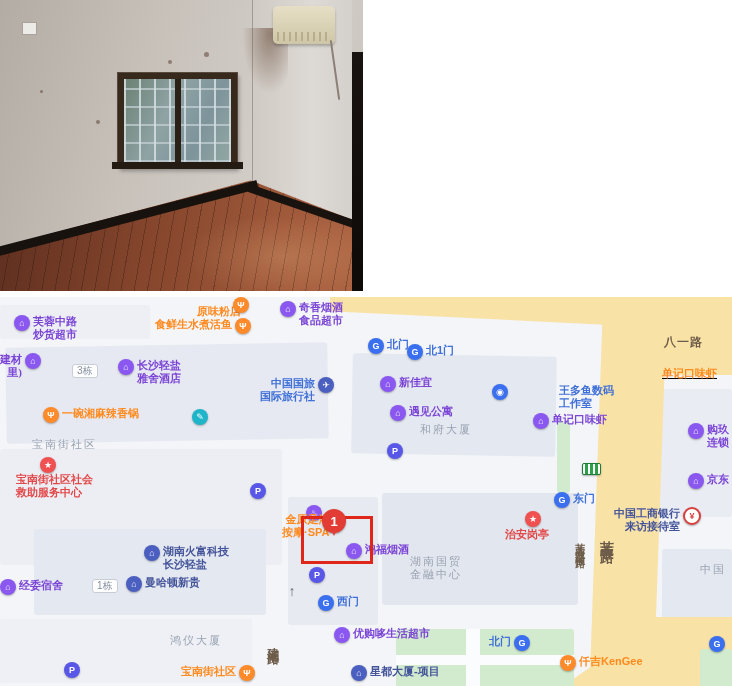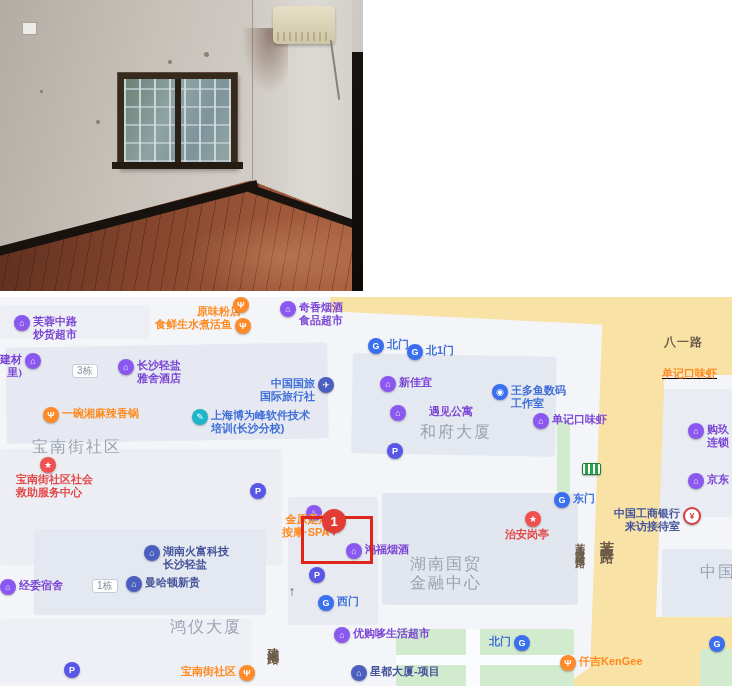--- a/index.html
+++ b/index.html
@@ -89,21 +89,21 @@
   .pin-parking{background:#5857e8;}
   .pin-camera{background:#3a6ff0;}
   .pin-travel{background:#4a5fc0;}
   .pin-training{background:#1fb5c9;}
   .pin-redstar{background:#f05050;}
   .pin-company{background:#4a5fc0;}
   .pin-bank{background:#fff;border:2px solid #d84040;color:#d84040;width:14px;height:14px;}
   .pin-busstop{background:repeating-linear-gradient(90deg,#fff 0 2px,#2ca04a 2px 5px),#2ca04a;width:17px;height:10px;border-radius:2px;border:1px solid #1d7d36;}
   .pin-arrow{background:none;box-shadow:none;color:#6b6b6b;font-size:14px;}
   .lbl.badge{background:#fff;border:1px solid #c8ccd6;color:#858fa0;font-size:10px;font-weight:400;padding:0 4px;border-radius:3px;}
-  .poi.kind-area{font-weight:400;letter-spacing:2px;color:#9aa3b2;font-size:16px;}
+  .poi.kind-area{font-weight:400;letter-spacing:2px;color:#9aa3b2;font-size:11px;}
   .poi.kind-road{color:#6d5c49;font-weight:700;font-size:12px;letter-spacing:1px;z-index:6;}
   .poi.kind-road.big{font-size:14px;letter-spacing:2px;}
   .poi.kind-road.small{font-size:10px;font-weight:600;}
   .poi.vertical .ln{writing-mode:vertical-rl;letter-spacing:3px;}
 
   .map-highlight{position:absolute;left:301px;top:219px;width:66px;height:42px;border:3px solid #e02619;z-index:8;}
   .red-pin{position:absolute;left:322px;top:212px;width:24px;height:24px;background:#e23c34;border-radius:50%;color:#fff;font-size:13px;font-weight:bold;display:flex;align-items:center;justify-content:center;box-shadow:0 1px 2px rgba(0,0,0,.35);z-index:9;}
   .red-pin::after{content:"";position:absolute;left:8px;bottom:-7px;border:4px solid transparent;border-top:8px solid #e23c34;}
 </style>
 </head>
@@ -219,24 +219,20 @@
         </span>
       </div>
       <div class="poi" title="一碗湘麻辣香锅" style="left: 43px; top: 110px;">
         <span class="pin pin-food">Ψ</span>
         <span class="lbl" style="color: rgb(255, 138, 30);">
           <span class="ln">一碗湘麻辣香锅</span>
         </span>
       </div>
       <div class="poi" style="left: 192px; top: 112px;">
         <span class="pin pin-training">✎</span>
-        <span class="lbl" style="color: rgb(63, 111, 216);">
-          <span class="ln">上海博为峰软件技术</span>
-          <span class="ln">培训(长沙分校)</span>
-        </span>
       </div>
       <div class="poi kind-area" title="宝南街社区" style="left: 32px; top: 141px;">
         <span class="lbl">
           <span class="ln">宝南街社区</span>
         </span>
       </div>
       <div class="poi" style="left: 40px; top: 160px;">
         <span class="pin pin-redstar">★</span>
       </div>
       <div class="poi" style="left: 0px; top: 176px; margin-left: 16px;">
@@ -261,28 +257,28 @@
         </span>
       </div>
       <div class="poi" title="新佳宜" style="left: 380px; top: 79px;">
         <span class="pin pin-shop">⌂</span>
         <span class="lbl" style="color: rgb(123, 69, 214);">
           <span class="ln">新佳宜</span>
         </span>
       </div>
       <div class="poi" style="left: 492px; top: 87px;">
         <span class="pin pin-camera">◉</span>
-        <span class="lbl" style="color: rgb(63, 111, 216);">
+        <span class="lbl" style="color: rgb(63, 111, 216); margin-left: 48px;">
           <span class="ln">王多鱼数码</span>
           <span class="ln">工作室</span>
         </span>
       </div>
       <div class="poi" title="遇见公寓" style="left: 390px; top: 108px;">
         <span class="pin pin-hotel">⌂</span>
-        <span class="lbl" style="color: rgb(123, 69, 214); margin-left: 20px;">
+        <span class="lbl" style="color: rgb(123, 69, 214);">
           <span class="ln">遇见公寓</span>
         </span>
       </div>
       <div class="poi" title="星空数码" style="left: 533px; top: 116px;">
         <span class="pin pin-shop">⌂</span>
         <span class="lbl" style="color: rgb(123, 69, 214);">
           <span class="ln">单记口味虾</span>
         </span>
       </div>
       <div class="poi kind-area" title="和府大厦" style="left: 420px; top: 126px;">
@@ -400,21 +396,21 @@
       </div>
       <div class="poi" style="left: 284px; top: 286px;">
         <span class="pin pin-arrow">↑</span>
       </div>
       <div class="poi kind-area" style="left: 410px; top: 258px;">
         <span class="lbl">
           <span class="ln">湖南国贸</span>
           <span class="ln">金融中心</span>
         </span>
       </div>
-      <div class="poi kind-area" title="鸿仪大厦" style="left: 170px; top: 321px; justify-content: center;">
+      <div class="poi kind-area" title="鸿仪大厦" style="left: 170px; top: 337px; justify-content: center;">
         <span class="lbl">
           <span class="ln">鸿仪大厦</span>
         </span>
       </div>
       <div class="poi vertical kind-road" title="建湘路" style="left: 266px; top: 340px;">
         <span class="lbl">
           <span class="ln">建湘路</span>
         </span>
       </div>
       <div class="poi pos-left" title="大宋先生" style="left: 181px; top: 368px;">

